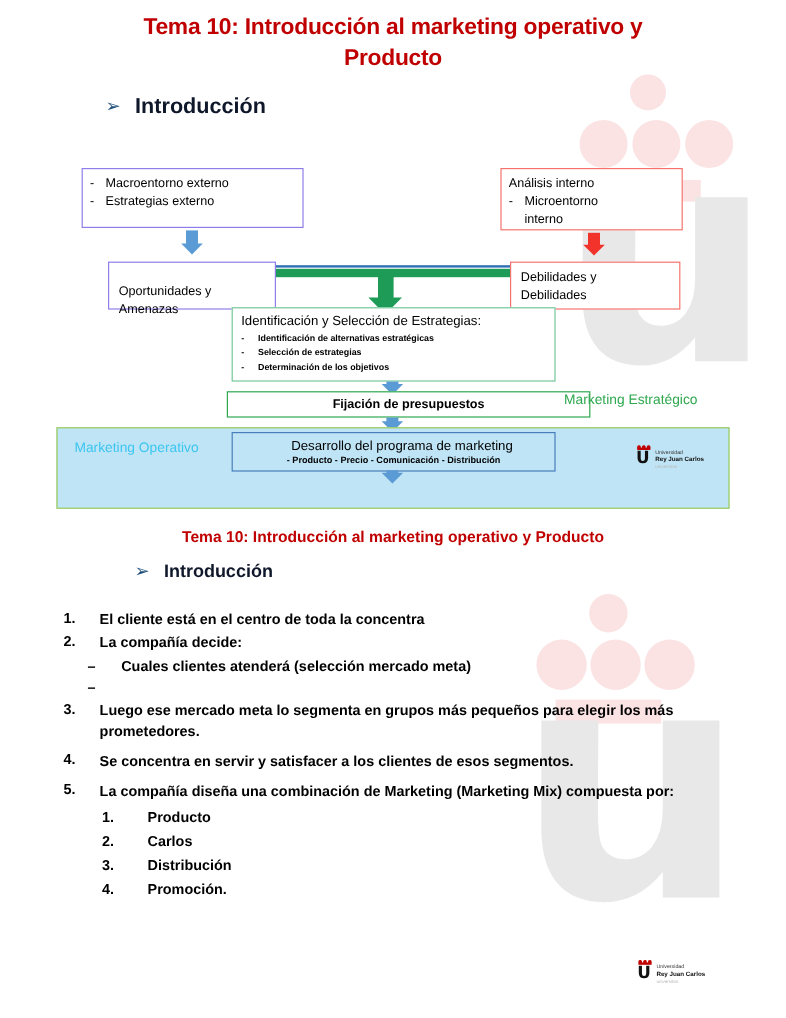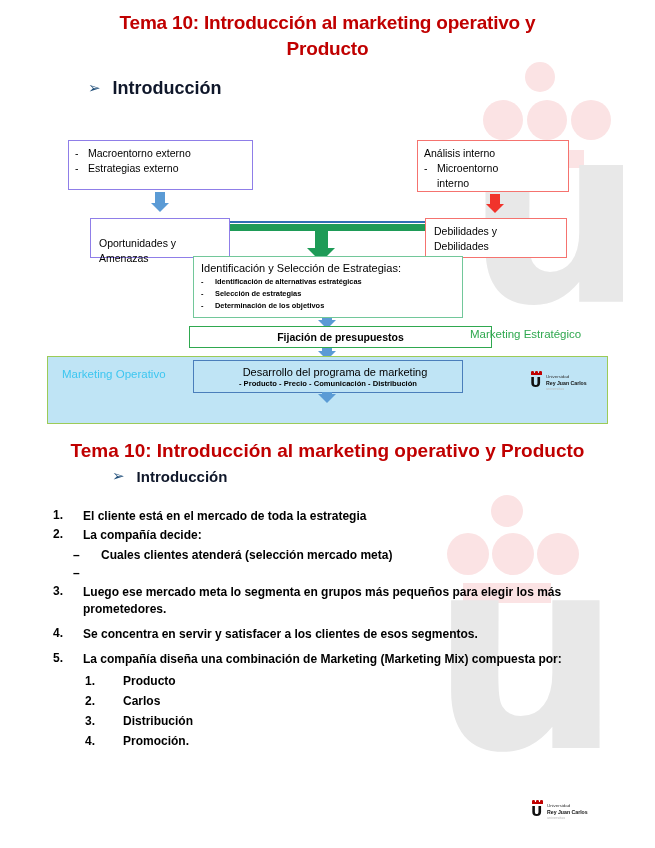--- a/index.html
+++ b/index.html
@@ -92,21 +92,21 @@
   .logo .crown i{position:absolute;background:#c00000;border-radius:50%;width:2.5px;height:2.5px;top:0;}
   .logo .crown b{position:absolute;background:#c00000;width:11px;height:2px;bottom:0;left:0;}
   .logo .uglyph{font-weight:700;font-size:14px;line-height:12px;color:#111;font-family:"DejaVu Sans",sans-serif;}
   .logo .ltxt{font-size:4.4px;line-height:1.35;color:#333;padding-top:3px;}
   .logo .ltxt .l2{font-weight:700;font-size:5.2px;color:#111;}
   .logo .ltxt .l3{color:#b9b9b9;font-size:3.8px;}
 
   
   .title-2{
     position:absolute;left:70px;top:440px;width:515px;text-align:center;
-    color:#c00000;font-weight:700;font-size:19px;
+    color:#c00000;font-weight:700;font-size:13px;
   }
   .list{position:absolute;left:45px;top:508px;width:570px;}
   .row{display:flex;margin-bottom:2px;}
   .row .num{width:38px;flex:0 0 38px;font-weight:700;font-size:12px;padding-left:8px;box-sizing:border-box;}
   .row .txt{font-weight:700;font-size:12px;line-height:1.42;}
   .sub-row{display:flex;margin:4px 0 4px 0;}
   .sub-row .num{width:56px;flex:0 0 56px;text-align:left;padding-left:28px;box-sizing:border-box;font-weight:700;font-size:12px;}
   .sub-row .txt{font-weight:700;font-size:12px;}
   .sub2-row{display:flex;margin:6px 0 2px 0;}
   .sub2-row .num{width:78px;flex:0 0 78px;padding-left:40px;box-sizing:border-box;font-weight:700;font-size:12px;}
@@ -264,21 +264,21 @@
   <div class="title-2">Tema 10:  Introducción al marketing operativo y Producto</div>
   <div class="heading-row" style="left:112px;top:468px;">
     <span class="arrow-bullet">➢</span>
     <span class="heading-txt" style="font-size:15px;">Introducción</span>
   </div>
 
   <div class="list">
 
     <div class="row">
       <span class="num">1.</span>
-      <span class="txt">El cliente está en el mercado de toda la estrategia</span>
+      <span class="txt">El cliente está en el centro de toda la concentra</span>
     </div>
 
     <div class="row">
       <span class="num">2.</span>
       <span class="txt">La compañía decide:</span>
     </div>
     <div class="sub-row">
       <span class="num">–</span>
       <span class="txt">Cuales clientes atenderá (selección mercado meta)</span>
     </div>

